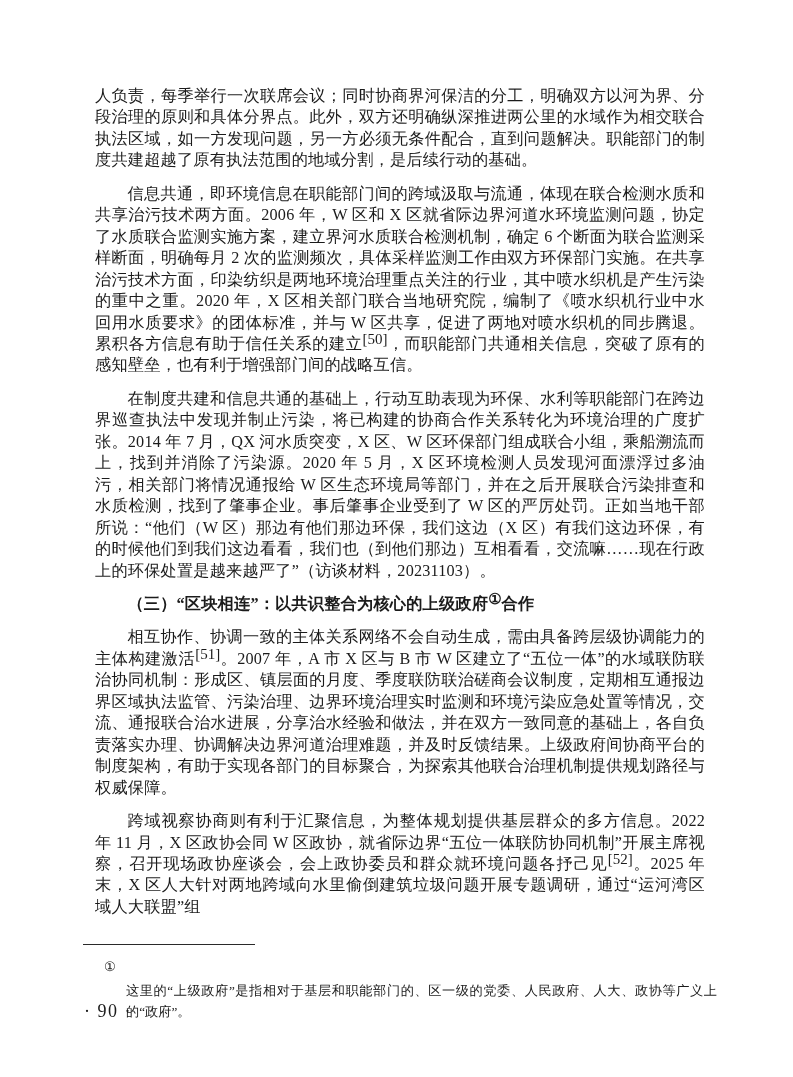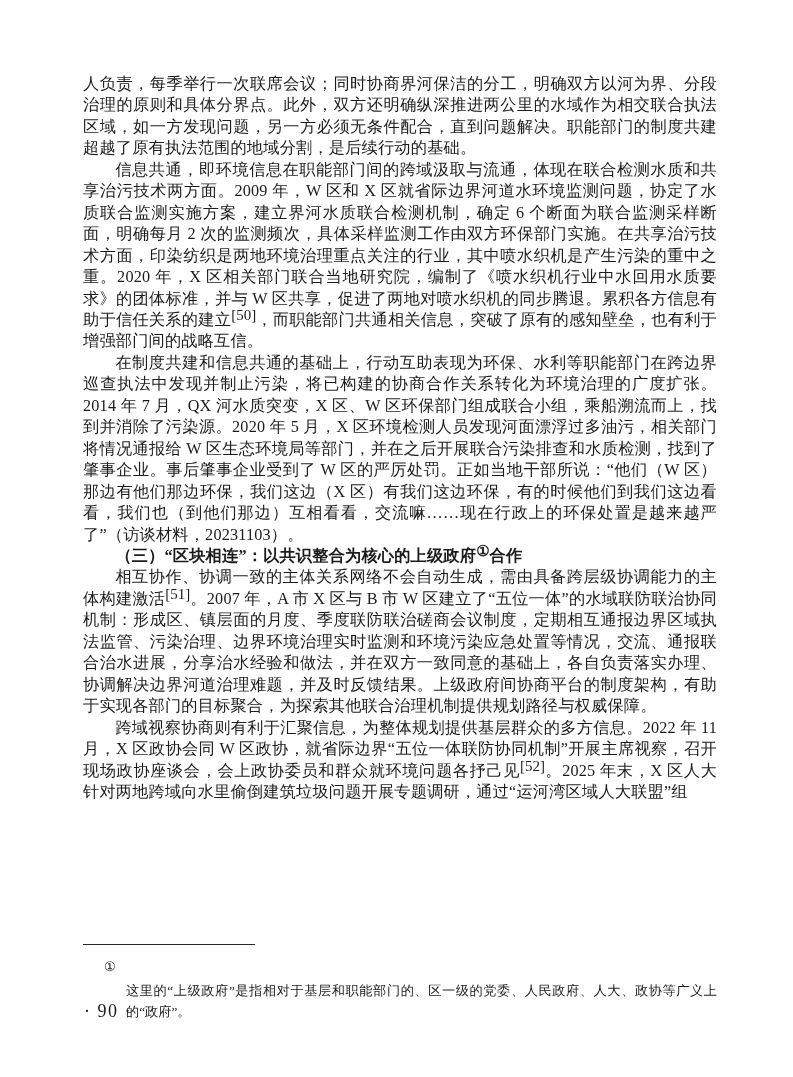--- a/index.html
+++ b/index.html
@@ -13,21 +13,21 @@
   }
   .body-text {
     position:absolute;
     left:83px; top:74px; width:634px;
     font-size:16.2px;
     line-height:21.45px;
     text-align:justify;
     text-justify:inter-character;
     letter-spacing:0.2px;
   }
-  .body-text p { margin:0; text-indent:2em; }
+  .body-text p { margin:12px; text-indent:2em; }
   .body-text p.continuation { text-indent:0; }
   .heading { font-weight:bold;font-family:Liberation Serif, serif; }
   .quote { }
   sup.ref {
     font-size:15px;
     line-height:0;
     vertical-align:5px;
     letter-spacing:0;
   }
   .footnote-block {
@@ -53,21 +53,21 @@
 </style>
 </head>
 <body>
 
 <div class="page">
 
   <div class="body-text">
 
     <p class="continuation">人负责，每季举行一次联席会议；同时协商界河保洁的分工，明确双方以河为界、分段治理的原则和具体分界点。此外，双方还明确纵深推进两公里的水域作为相交联合执法区域，如一方发现问题，另一方必须无条件配合，直到问题解决。职能部门的制度共建超越了原有执法范围的地域分割，是后续行动的基础。</p>
 
-    <p><span>信息共通，即环境信息在职能部门间的跨域汲取与流通，体现在联合检测水质和共享治污技术两方面。2009 年，W 区和 X 区就省际边界河道水环境监测问题，协定了水质联合监测实施方案，建立界河水质联合检测机制，确定 6 个断面为联合监测采样断面，明确每月 2 次的监测频次，具体采样监测工作由双方环保部门实施。在共享治污技术方面，印染纺织是两地环境治理重点关注的行业，其中喷水织机是产生污染的重中之重。2020 年，X 区相关部门联合当地研究院，编制了《喷水织机行业中水回用水质要求》的团体标准，并与 W 区共享，促进了两地对喷水织机的同步腾退。累积各方信息有助于信任关系的建立</span><sup class="ref">[50]</sup><span>，而职能部门共通相关信息，突破了原有的感知壁垒，也有利于增强部门间的战略互信。</span></p>
+    <p><span>信息共通，即环境信息在职能部门间的跨域汲取与流通，体现在联合检测水质和共享治污技术两方面。2006 年，W 区和 X 区就省际边界河道水环境监测问题，协定了水质联合监测实施方案，建立界河水质联合检测机制，确定 6 个断面为联合监测采样断面，明确每月 2 次的监测频次，具体采样监测工作由双方环保部门实施。在共享治污技术方面，印染纺织是两地环境治理重点关注的行业，其中喷水织机是产生污染的重中之重。2020 年，X 区相关部门联合当地研究院，编制了《喷水织机行业中水回用水质要求》的团体标准，并与 W 区共享，促进了两地对喷水织机的同步腾退。累积各方信息有助于信任关系的建立</span><sup class="ref">[50]</sup><span>，而职能部门共通相关信息，突破了原有的感知壁垒，也有利于增强部门间的战略互信。</span></p>
 
     <p><span>在制度共建和信息共通的基础上，行动互助表现为环保、水利等职能部门在跨边界巡查执法中发现并制止污染，将已构建的协商合作关系转化为环境治理的广度扩张。2014 年 7 月，QX 河水质突变，X 区、W 区环保部门组成联合小组，乘船溯流而上，找到并消除了污染源。2020 年 5 月，X 区环境检测人员发现河面漂浮过多油污，相关部门将情况通报给 W 区生态环境局等部门，并在之后开展联合污染排查和水质检测，找到了肇事企业。事后肇事企业受到了 W 区的严厉处罚。</span><span class="quote">正如当地干部所说：“他们（W 区）那边有他们那边环保，我们这边（X 区）有我们这边环保，有的时候他们到我们这边看看，我们也（到他们那边）互相看看，交流嘛……现在行政上的环保处置是越来越严了”（访谈材料，20231103）。</span></p>
 
 
     <p class="heading"><span>（三）“区块相连”：以共识整合为核心的上级政府</span><sup class="ref">①</sup><span>合作</span></p>
 
     <p><span>相互协作、协调一致的主体关系网络不会自动生成，需由具备跨层级协调能力的主体构建激活</span><sup class="ref">[51]</sup><span>。2007 年，A 市 X 区与 B 市 W 区建立了“五位一体”的水域联防联治协同机制：形成区、镇层面的月度、季度联防联治磋商会议制度，定期相互通报边界区域执法监管、污染治理、边界环境治理实时监测和环境污染应急处置等情况，交流、通报联合治水进展，分享治水经验和做法，并在双方一致同意的基础上，各自负责落实办理、协调解决边界河道治理难题，并及时反馈结果。上级政府间协商平台的制度架构，有助于实现各部门的目标聚合，为探索其他联合治理机制提供规划路径与权威保障。</span></p>
 
     <p><span>跨域视察协商则有利于汇聚信息，为整体规划提供基层群众的多方信息。2022 年 11 月，X 区政协会同 W 区政协，就省际边界“五位一体联防协同机制”开展主席视察，召开现场政协座谈会，会上政协委员和群众就环境问题各抒己见</span><sup class="ref">[52]</sup><span>。2025 年末，X 区人大针对两地跨域向水里偷倒建筑垃圾问题开展专题调研，通过“运河湾区域人大联盟”组</span></p>
 

